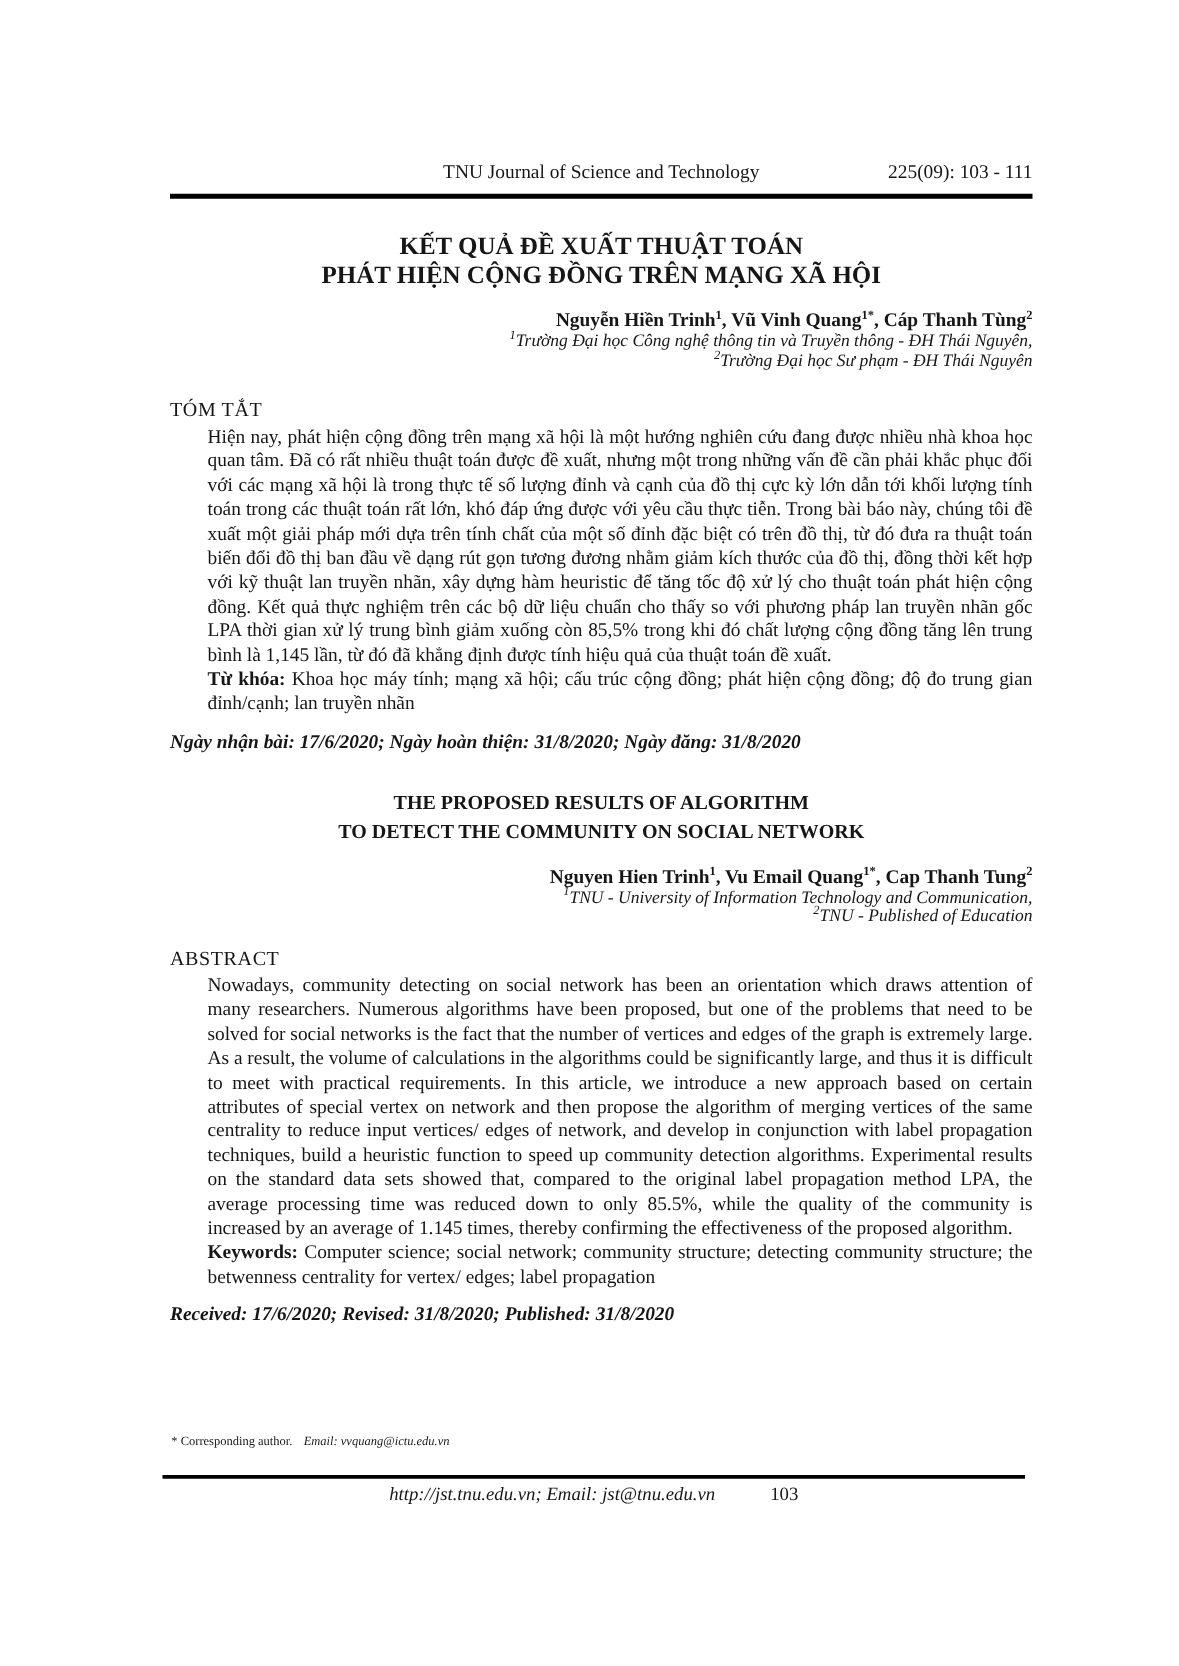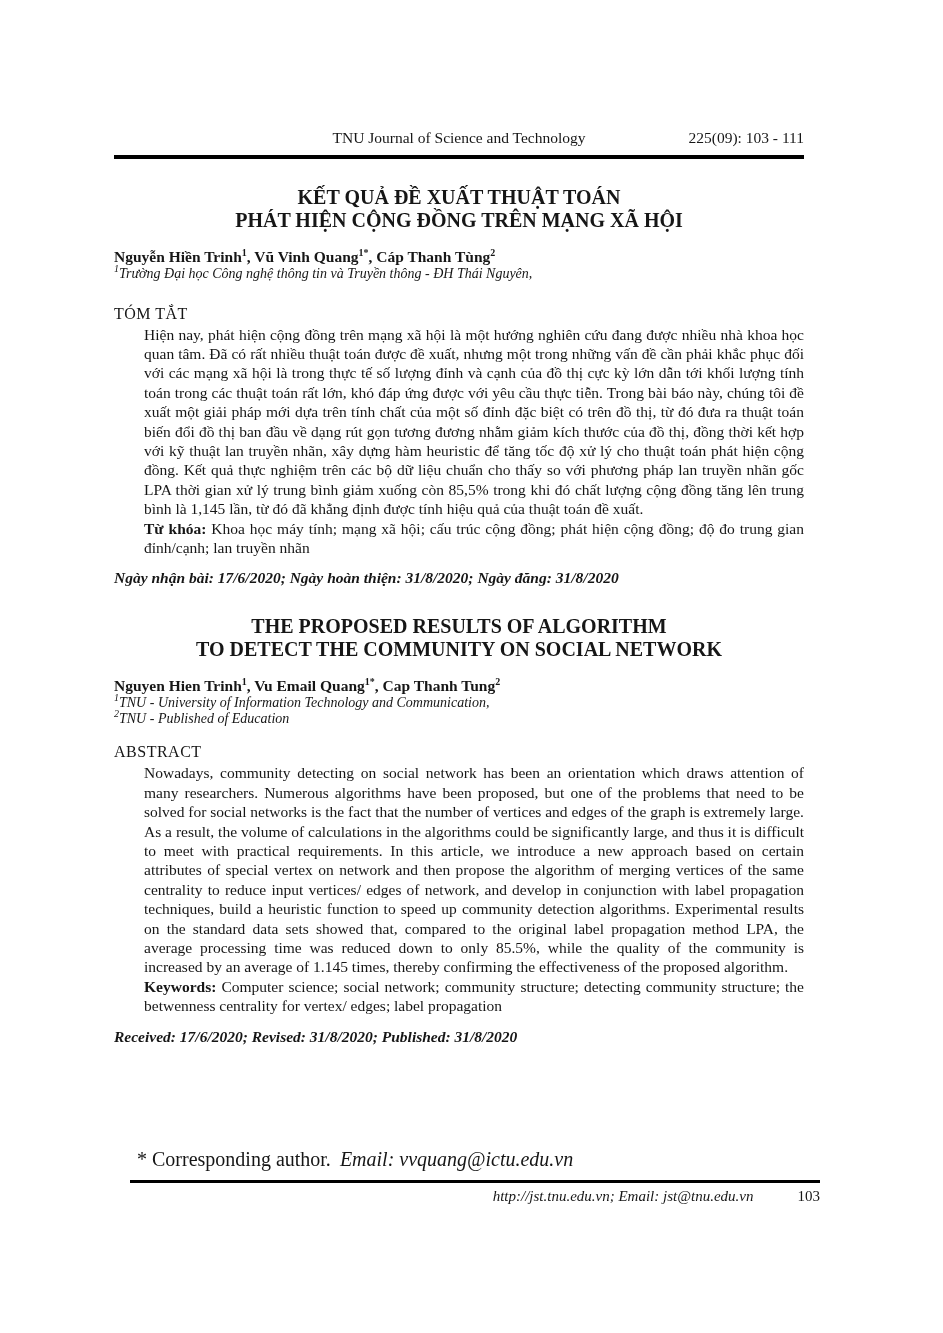--- a/index.html
+++ b/index.html
@@ -11,21 +11,21 @@
     position: relative;
     width: 943px;
     height: 1333px;
     background: #ffffff;
     color: #161616;
     font-family: "Liberation Serif", "DejaVu Serif", serif;
     overflow: hidden;
   }
   .content {
     position: absolute;
-    left: 114px;
+    left: 136px;
     top: 0;
     width: 690px;
   }
   
   .journal-header {
     position: relative;
     margin-top: 129px;
     height: 20px;
     font-size: 15.5px;
     text-align: center;
@@ -49,25 +49,26 @@
     margin-top: 27px;
     text-align: center;
     font-weight: bold;
     font-size: 20px;
     line-height: 23px;
   }
   .en-title {
     margin-top: 28px;
     text-align: center;
     font-weight: bold;
-    font-size: 20px;
+    font-size: 16px;
     line-height: 23px;
   }
   
   .authors-block {
+    text-align: right;
     margin-top: 15px;
     font-size: 15.5px;
   }
   .authors-line {
     font-weight: bold;
     line-height: 19px;
   }
   .affil-line {
     font-style: italic;
     font-size: 14px;
@@ -105,39 +106,39 @@
     font-size: 15.5px;
     line-height: 19px;
   }
   .en-heading { margin-top: 16px; }
   
   .footnote {
     position: absolute;
     left: 137px;
     top: 1148px;
     width: 683px;
-    font-size: 20px;
+    font-size: 10px;
   }
   .footnote .fn-email {
     font-style: italic;
     margin-left: 9px;
   }
   .bottom-rule {
     position: absolute;
     left: 130px;
     top: 1180px;
     width: 690px;
   }
   .page-footer {
     position: absolute;
     left: 130px;
     top: 1188px;
     width: 690px;
     display: flex;
-    justify-content: flex-end;
+    justify-content: center;
     font-size: 15px;
     gap: 44px;
   }
   .footer-left { font-style: italic; }
   .footer-page { font-style: normal; }
 </style>
 </head>
 <body>
 
 <div class="page">
@@ -154,20 +155,23 @@
       <div>PHÁT HIỆN CỘNG ĐỒNG TRÊN MẠNG XÃ HỘI</div>
     </div>
 
     <div class="authors-block">
       <div class="authors-line">
         <span>Nguyễn Hiền Trinh</span><sup>1</sup><span>, </span><span>Vũ Vinh Quang</span><sup>1*</sup><span>, </span><span>Cáp Thanh Tùng</span><sup>2</sup>
       </div>
       <div class="affil-line">
         <sup>1</sup><span>Trường Đại học Công nghệ thông tin và Truyền thông - ĐH Thái Nguyên,</span>
       </div>
+      <div class="affil-line">
+        <sup>2</sup><span>Trường Đại học Sư phạm - ĐH Thái Nguyên</span>
+      </div>
     </div>
 
     <div class="section-heading">TÓM TẮT</div>
     <div class="abstract-para">Hiện nay, phát hiện cộng đồng trên mạng xã hội là một hướng nghiên cứu đang được nhiều nhà khoa học quan tâm. Đã có rất nhiều thuật toán được đề xuất, nhưng một trong những vấn đề cần phải khắc phục đối với các mạng xã hội là trong thực tế số lượng đỉnh và cạnh của đồ thị cực kỳ lớn dẫn tới khối lượng tính toán trong các thuật toán rất lớn, khó đáp ứng được với yêu cầu thực tiễn. Trong bài báo này, chúng tôi đề xuất một giải pháp mới dựa trên tính chất của một số đỉnh đặc biệt có trên đồ thị, từ đó đưa ra thuật toán biến đổi đồ thị ban đầu về dạng rút gọn tương đương nhằm giảm kích thước của đồ thị, đồng thời kết hợp với kỹ thuật lan truyền nhãn, xây dựng hàm heuristic để tăng tốc độ xử lý cho thuật toán phát hiện cộng đồng. Kết quả thực nghiệm trên các bộ dữ liệu chuẩn cho thấy so với phương pháp lan truyền nhãn gốc LPA thời gian xử lý trung bình giảm xuống còn 85,5% trong khi đó chất lượng cộng đồng tăng lên trung bình là 1,145 lần, từ đó đã khẳng định được tính hiệu quả của thuật toán đề xuất.</div>
     <div class="keywords-para">
       <span class="kw-label">Từ khóa:</span><span class="kw-text"> Khoa học máy tính; mạng xã hội; cấu trúc cộng đồng; phát hiện cộng đồng; độ đo trung gian đỉnh/cạnh; lan truyền nhãn</span>
     </div>
 
     <div class="dates-line">Ngày nhận bài: 17/6/2020; Ngày hoàn thiện: 31/8/2020; Ngày đăng: 31/8/2020</div>
 

